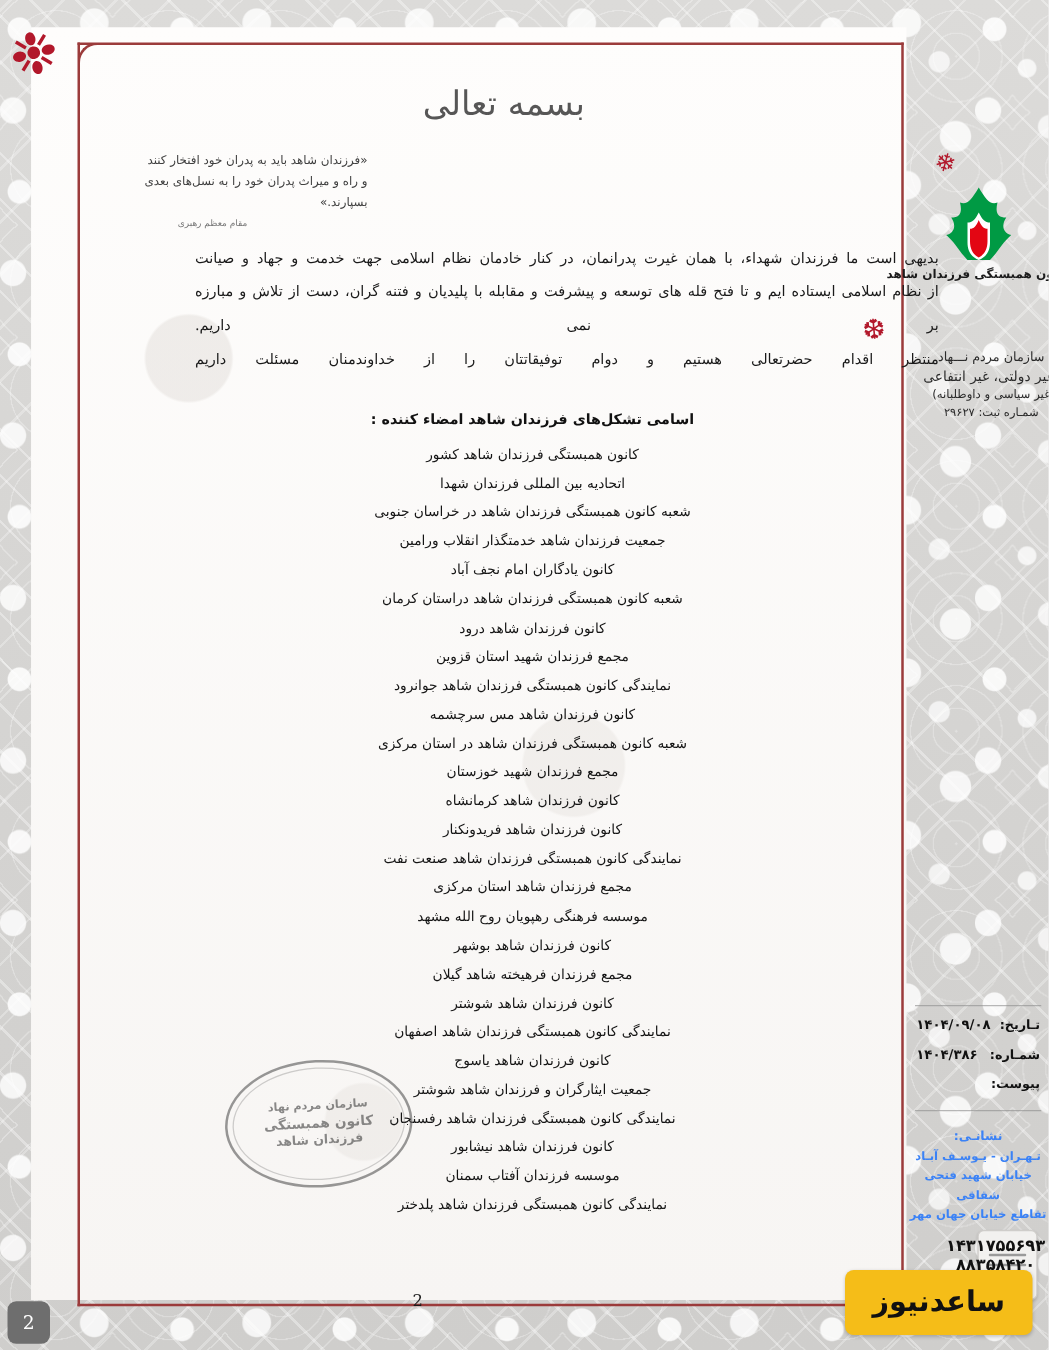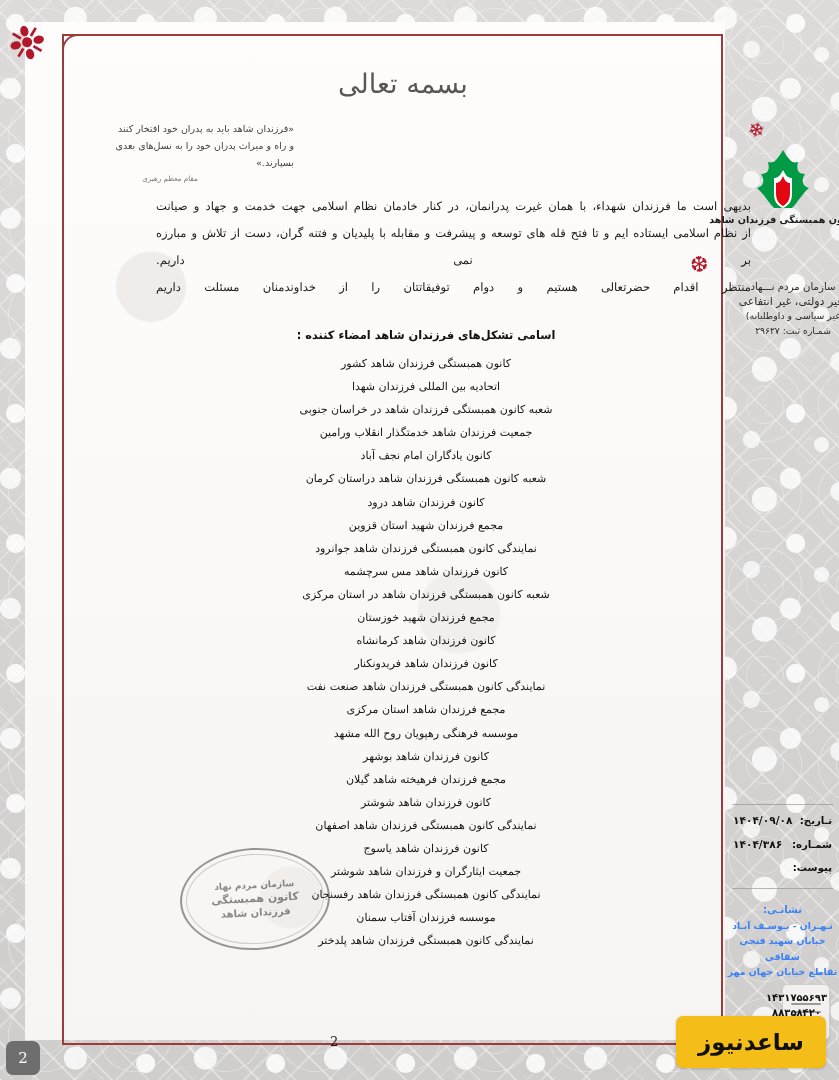--- a/index.html
+++ b/index.html
@@ -247,21 +247,21 @@
     line-height: 15.5px;
   }
   .addr-title { font-size: 10px; font-weight: bold; letter-spacing: 1px; }
   .addr-l { font-size: 9.3px; font-weight: bold; }
   .addr-l.spread { letter-spacing: 1.2px; }
 
   .phone-block {
     position: absolute; left: 0; top: 968px; width: 113px;
     color: #111; line-height: 15px; direction: ltr; text-align: center;
   }
-  .phone-l { font-size: 10px; font-weight: bold; padding-left: 28px; }
+  .phone-l { font-size: 13px; font-weight: bold; padding-left: 28px; }
 
   
   .doc-icon {
     position: absolute; left: 56px; top: 962px;
     width: 48px; height: 56px;
     background: #f2f1ef;
     border: 1px solid #cfcdca;
     border-radius: 5px;
     box-shadow: 0 1px 2px rgba(0,0,0,.12);
   }
@@ -357,20 +357,21 @@
       <li>نمایندگی کانون همبستگی فرزندان شاهد صنعت نفت</li>
       <li>مجمع فرزندان شاهد استان مرکزی</li>
       <li>موسسه فرهنگی رهپویان روح الله مشهد</li>
       <li>کانون فرزندان شاهد بوشهر</li>
       <li>مجمع فرزندان فرهیخته شاهد گیلان</li>
       <li>کانون فرزندان شاهد شوشتر</li>
       <li>نمایندگی کانون همبستگی فرزندان شاهد اصفهان</li>
       <li>کانون فرزندان شاهد یاسوج</li>
       <li>جمعیت ایثارگران و فرزندان شاهد شوشتر</li>
       <li>نمایندگی کانون همبستگی فرزندان شاهد رفسنجان</li>
+      <li>کانون فرزندان شاهد نیشابور</li>
       <li>موسسه فرزندان آفتاب سمنان</li>
       <li>نمایندگی کانون همبستگی فرزندان شاهد پلدختر</li>
     </ul>
 
   <div class="stamp">
     <div class="stamp-l1">سازمان مردم نهاد</div>
     <div class="stamp-l2">کانون همبستگی</div>
     <div class="stamp-l3">فرزندان شاهد</div>
   </div>
 

